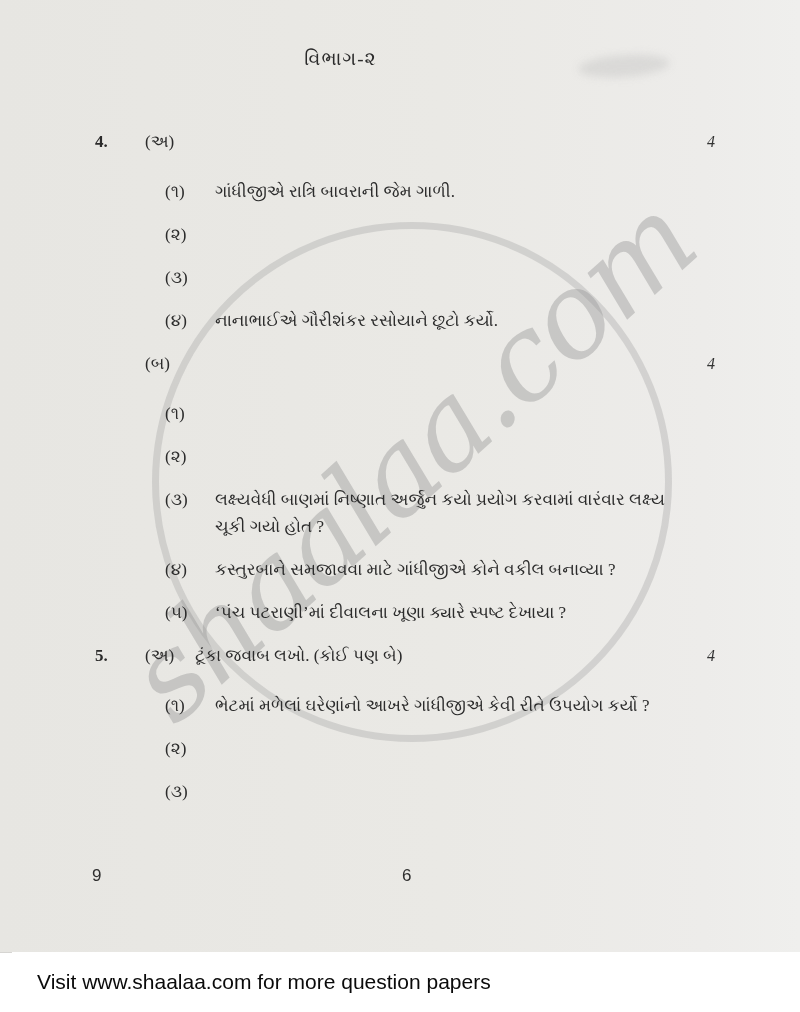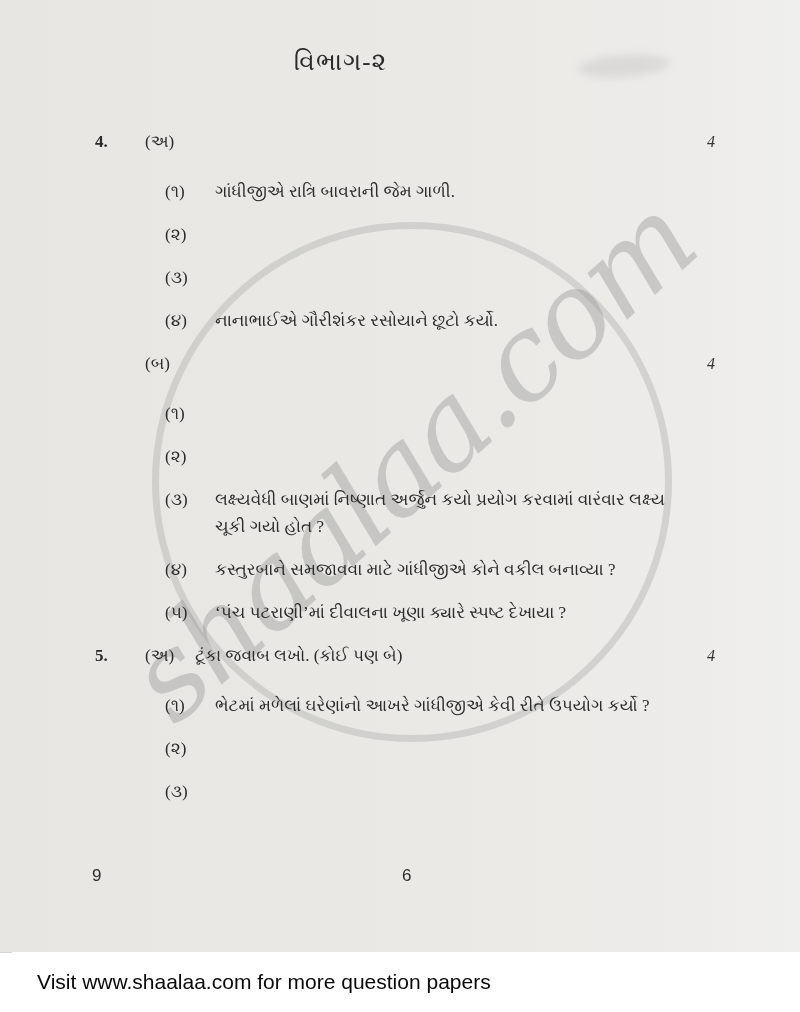--- a/index.html
+++ b/index.html
@@ -14,21 +14,21 @@
   .wm-ring{position:absolute;left:152px;top:222px;width:506px;height:506px;border-radius:50%;
            border:7px solid rgba(168,168,168,0.38);z-index:1;}
   .wm-text{position:absolute;left:60px;top:400px;width:680px;text-align:center;z-index:1;
            font-family:"DejaVu Serif",serif;font-style:italic;font-size:118px;
            color:rgba(150,150,150,0.42);transform:rotate(-42deg);letter-spacing:-3px;
            white-space:nowrap;}
   .smudge{position:absolute;left:578px;top:55px;width:92px;height:22px;border-radius:50%;
           background:rgba(175,175,175,0.30);filter:blur(4px);transform:rotate(-4deg);z-index:1;}
   
   .title{position:absolute;left:0;top:48px;width:681px;text-align:center;z-index:2;
-         font-size:25px;color:#2b2b2b;letter-spacing:1px;}
+         font-size:19px;color:#2b2b2b;letter-spacing:1px;}
   .questions{position:relative;z-index:2;padding:112px 0 0 95px;color:#2b2b2b;}
   .part{position:relative;margin-top:6px;}
   .part.new-question{margin-top:16px;}
   .row{display:flex;align-items:flex-start;font-size:17px;line-height:27px;}
   .part-head{margin-bottom:23px;}
   .q-num{width:50px;font-weight:bold;font-size:17px;}
   .part-label{width:50px;}
   .part-instruction{max-width:500px;}
   .marks{position:absolute;right:85px;top:0;font-style:italic;font-size:16px;color:#333;}
   .item{margin-left:70px;margin-bottom:16px;}

